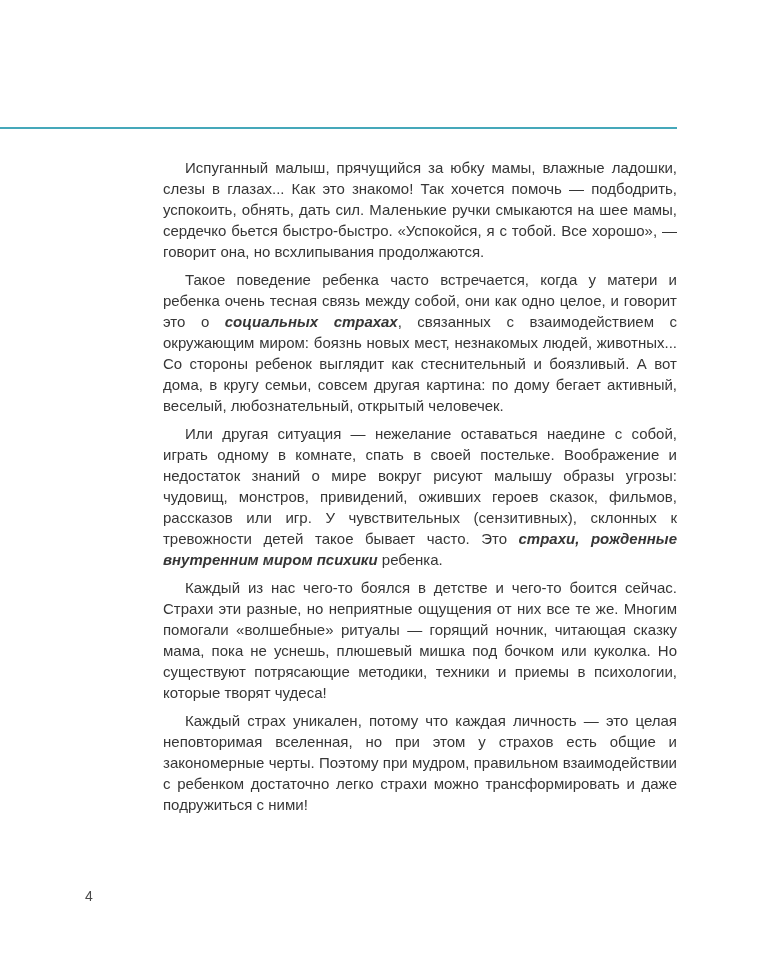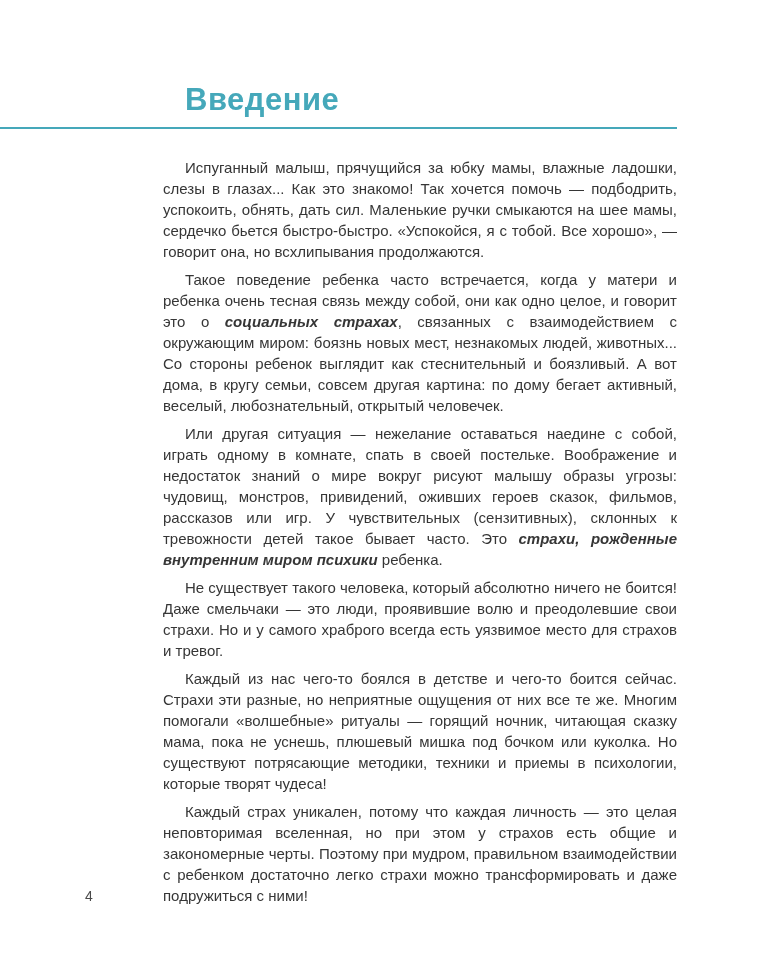--- a/index.html
+++ b/index.html
@@ -48,24 +48,22 @@
     .page-number {
       position: absolute; left: 85px; top: 888px;
       font-size: 14px; color: #4a4a4a;
       z-index: 1;
     }
   </style>
 </head>
 <body>
 
 <div class="page">
-  <h1 class="chapter-title">Введение</h1>
   <div class="title-rule"></div>
   <div class="content">
       <p><span>Испуганный малыш, прячущийся за юбку мамы, влажные ладошки, слезы в глазах... Как это знакомо! Так хочется помочь — подбодрить, успокоить, обнять, дать сил. Маленькие ручки смыкаются на шее мамы, сердечко бьется быстро-быстро. «Успокойся, я с тобой. Все хорошо», — говорит она, но всхлипывания продолжаются.</span></p>
       <p><span>Такое поведение ребенка часто встречается, когда у матери и ребенка очень тесная связь между собой, они как одно целое, и говорит это о </span><em>социальных страхах</em><span>, связанных с взаимодействием с окружающим миром: боязнь новых мест, незнакомых людей, животных... Со стороны ребенок выглядит как стеснительный и боязливый. А вот дома, в кругу семьи, совсем другая картина: по дому бегает активный, веселый, любознательный, открытый человечек.</span></p>
       <p><span>Или другая ситуация — нежелание оставаться наедине с собой, играть одному в комнате, спать в своей постельке. Воображение и недостаток знаний о мире вокруг рисуют малышу образы угрозы: чудовищ, монстров, привидений, оживших героев сказок, фильмов, рассказов или игр. У чувствительных (сензитивных), склонных к тревожности детей такое бывает часто. Это </span><em>страхи, рожденные внутренним миром психики</em><span> ребенка.</span></p>
-      <p><span>Не существует такого человека, который абсолютно ничего не боится! Даже смельчаки — это люди, проявившие волю и преодолевшие свои страхи. Но и у самого храброго всегда есть уязвимое место для страхов и тревог.</span></p>
       <p><span>Каждый из нас чего-то боялся в детстве и чего-то боится сейчас. Страхи эти разные, но неприятные ощущения от них все те же. Многим помогали «волшебные» ритуалы — горящий ночник, читающая сказку мама, пока не уснешь, плюшевый мишка под бочком или куколка. Но существуют потрясающие методики, техники и приемы в психологии, которые творят чудеса!</span></p>
       <p><span>Каждый страх уникален, потому что каждая личность — это целая неповторимая вселенная, но при этом у страхов есть общие и закономерные черты. Поэтому при мудром, правильном взаимодействии с ребенком достаточно легко страхи можно трансформировать и даже подружиться с ними!</span></p>
     </div>
   <div class="page-number">4</div>
 </div>
 
 </body></html>

